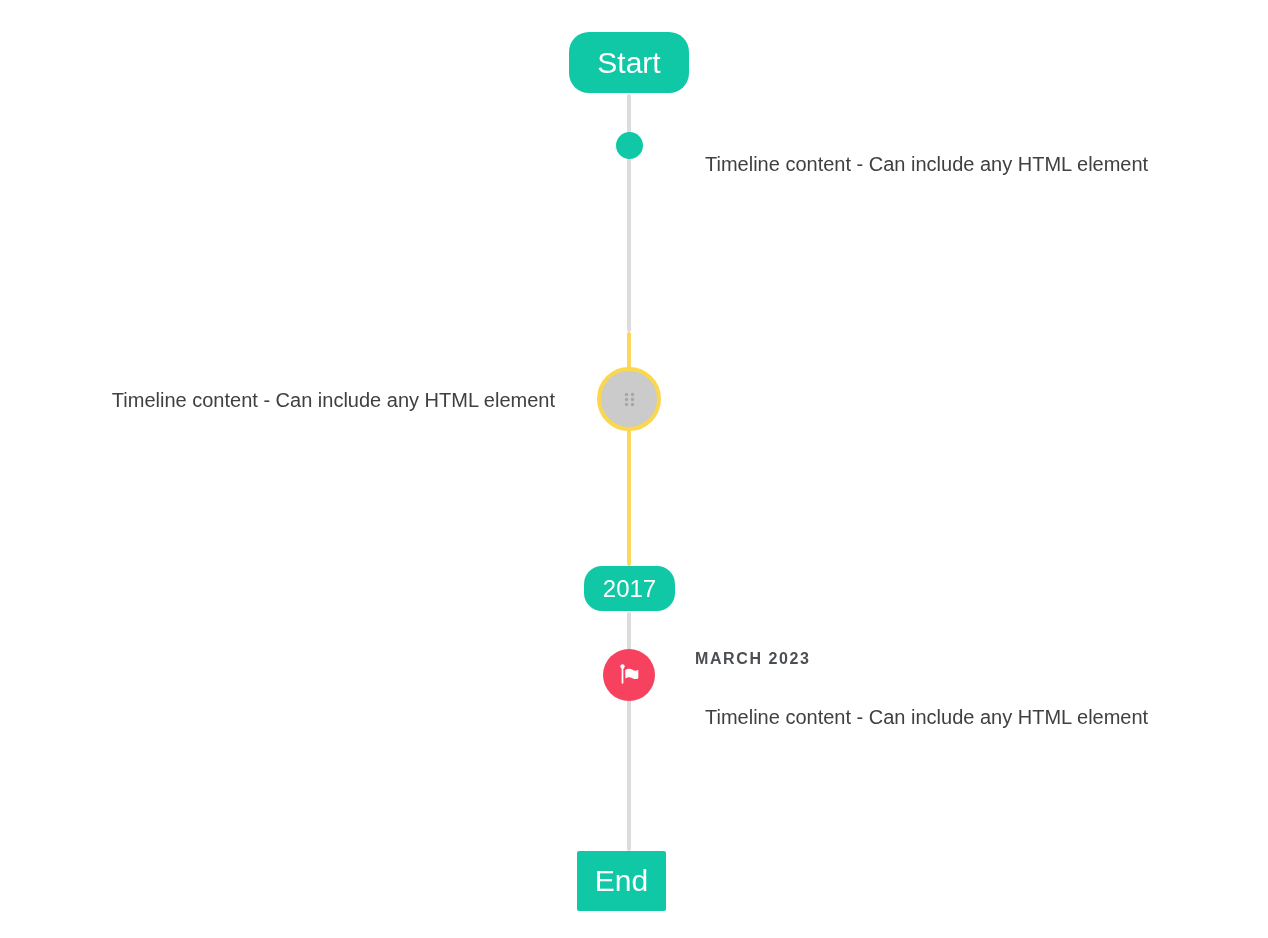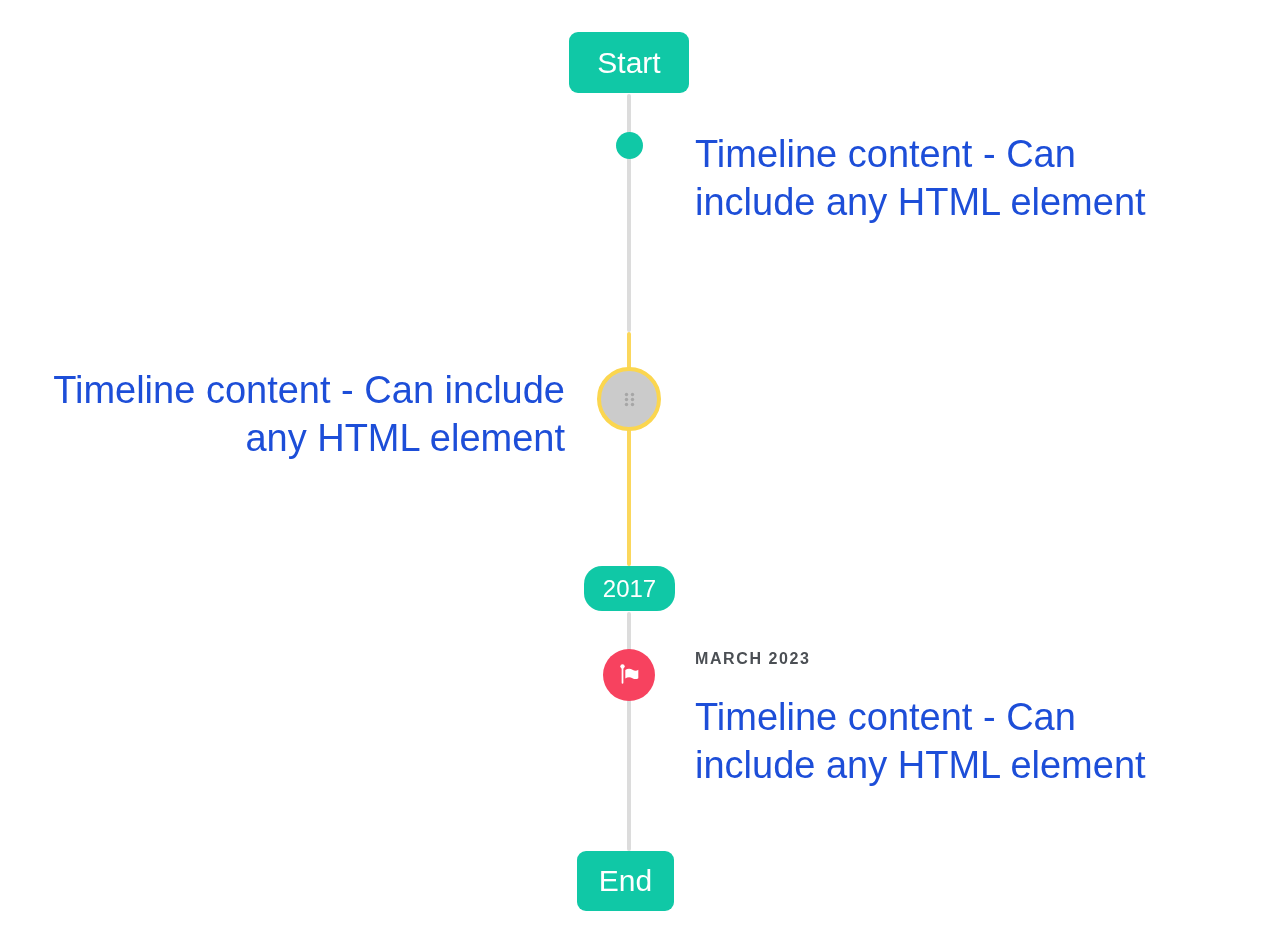--- a/index.html
+++ b/index.html
@@ -32,33 +32,33 @@
     display: flex;
     align-items: center;
     justify-content: center;
     background: #10c8a6;
     color: #ffffff;
     z-index: 3;
   }
   .cap-start {
     left: 569px; top: 32px;
     width: 120px; height: 61px;
-    border-radius: 9px;
+    border-radius: 20px;
     font-size: 30px;
   }
   .cap-year {
     left: 584px; top: 566px;
     width: 91px; height: 45px;
     border-radius: 18px;
     font-size: 24px;
   }
   .cap-end {
     left: 577px; top: 851px;
-    width: 97px; height: 60px;
-    border-radius: 9px;
+    width: 89px; height: 60px;
+    border-radius: 2px;
     font-size: 30px;
   }
 
   
   .marker { position: absolute; z-index: 2; }
   .marker-dot {
     left: 616px; top: 132px;
     width: 27px; height: 27px;
     border-radius: 50%;
     background: #10c8a6;
@@ -95,25 +95,25 @@
   .item-mar { top: 649px; }
   .item-title {
     font-size: 16px;
     font-weight: 700;
     letter-spacing: 1.6px;
     line-height: 20px;
     color: #4b4f54;
     margin: 0 0 24px 0;
   }
   .item-content {
-    font-size: 38px;
+    font-size: 20px;
     font-weight: 400;
     line-height: 48px;
-    color: #1d4ed8;
-    margin: 0;
+    color: #404040;
+    margin: 10px;
   }
 </style>
 </head>
 <body>
 
 <div class="stage">
 
   <div class="line seg-gray-top"></div>
   <div class="line seg-yellow"></div>
   <div class="line seg-gray-bottom"></div>

